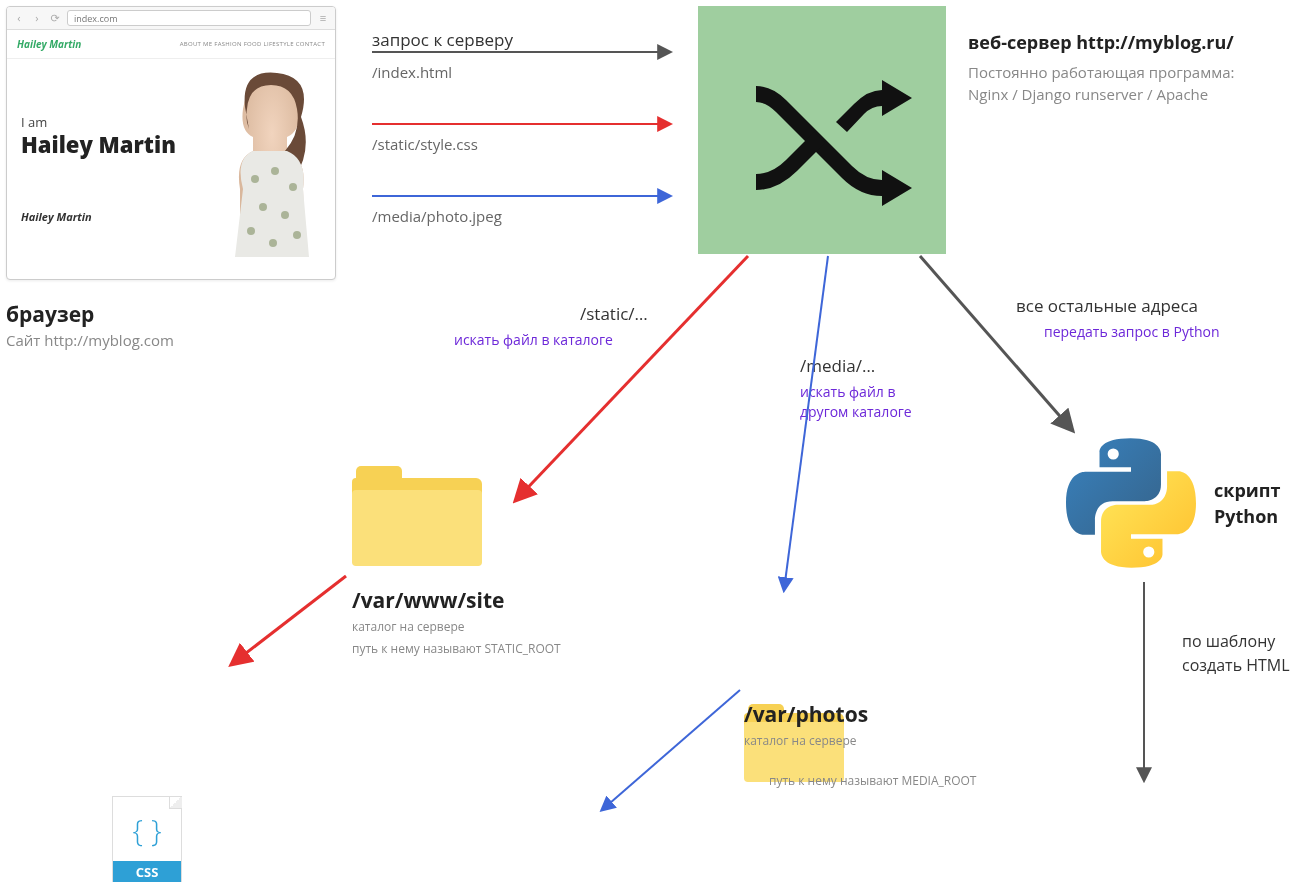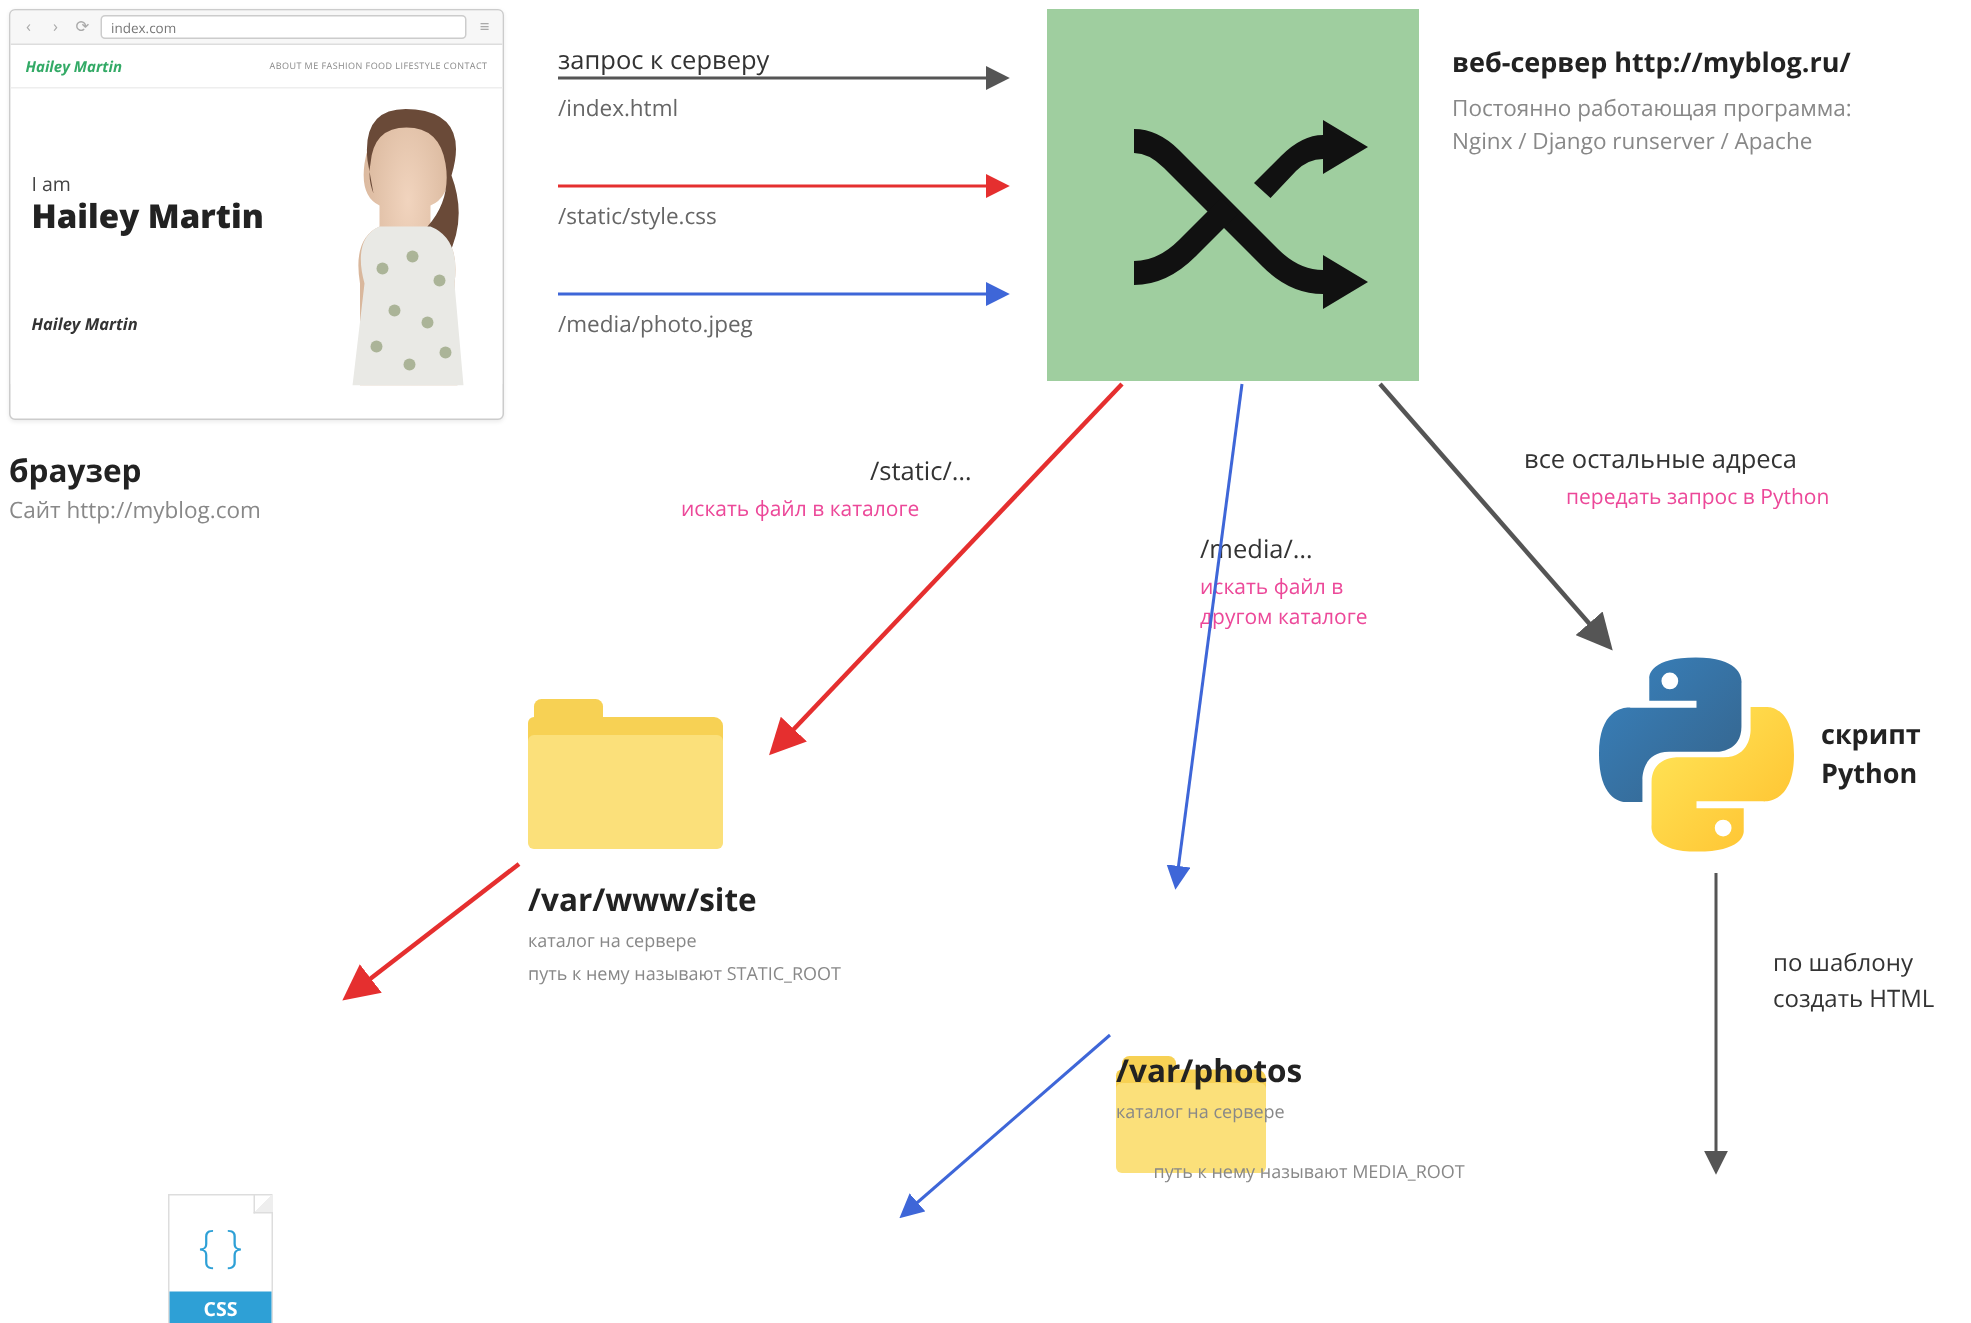--- a/index.html
+++ b/index.html
@@ -10,21 +10,21 @@
     position:relative;
     background:#fff;
   }
   .abs{position:absolute;}
   .h1{font-weight:700;font-size:21px;color:#222;}
   .h1b{font-weight:700;font-size:18px;color:#222;}
   .sub{font-size:15px;color:#888;line-height:1.45;}
   .lbl{font-size:12px;color:#888;}
   .path{font-size:15px;color:#666;}
   .black-lbl{font-size:17px;color:#333;}
-  .grey-lbl{font-size:14px;color:#ec4899;line-height:1.4;}
+  .grey-lbl{font-size:14px;color:#6d28d9;line-height:1.4;}
 
   
   .browser{
     width:328px;height:272px;
     border:1px solid #ccc;border-radius:4px;
     box-shadow:0 1px 3px rgba(0,0,0,.08);
     background:#fff;overflow:hidden;
   }
   .b-top{height:22px;background:linear-gradient(#f5f5f5,#e8e8e8);border-bottom:1px solid #ccc;display:flex;align-items:center;padding-left:8px;gap:5px;}
   .dot{width:10px;height:10px;border-radius:50%;}

